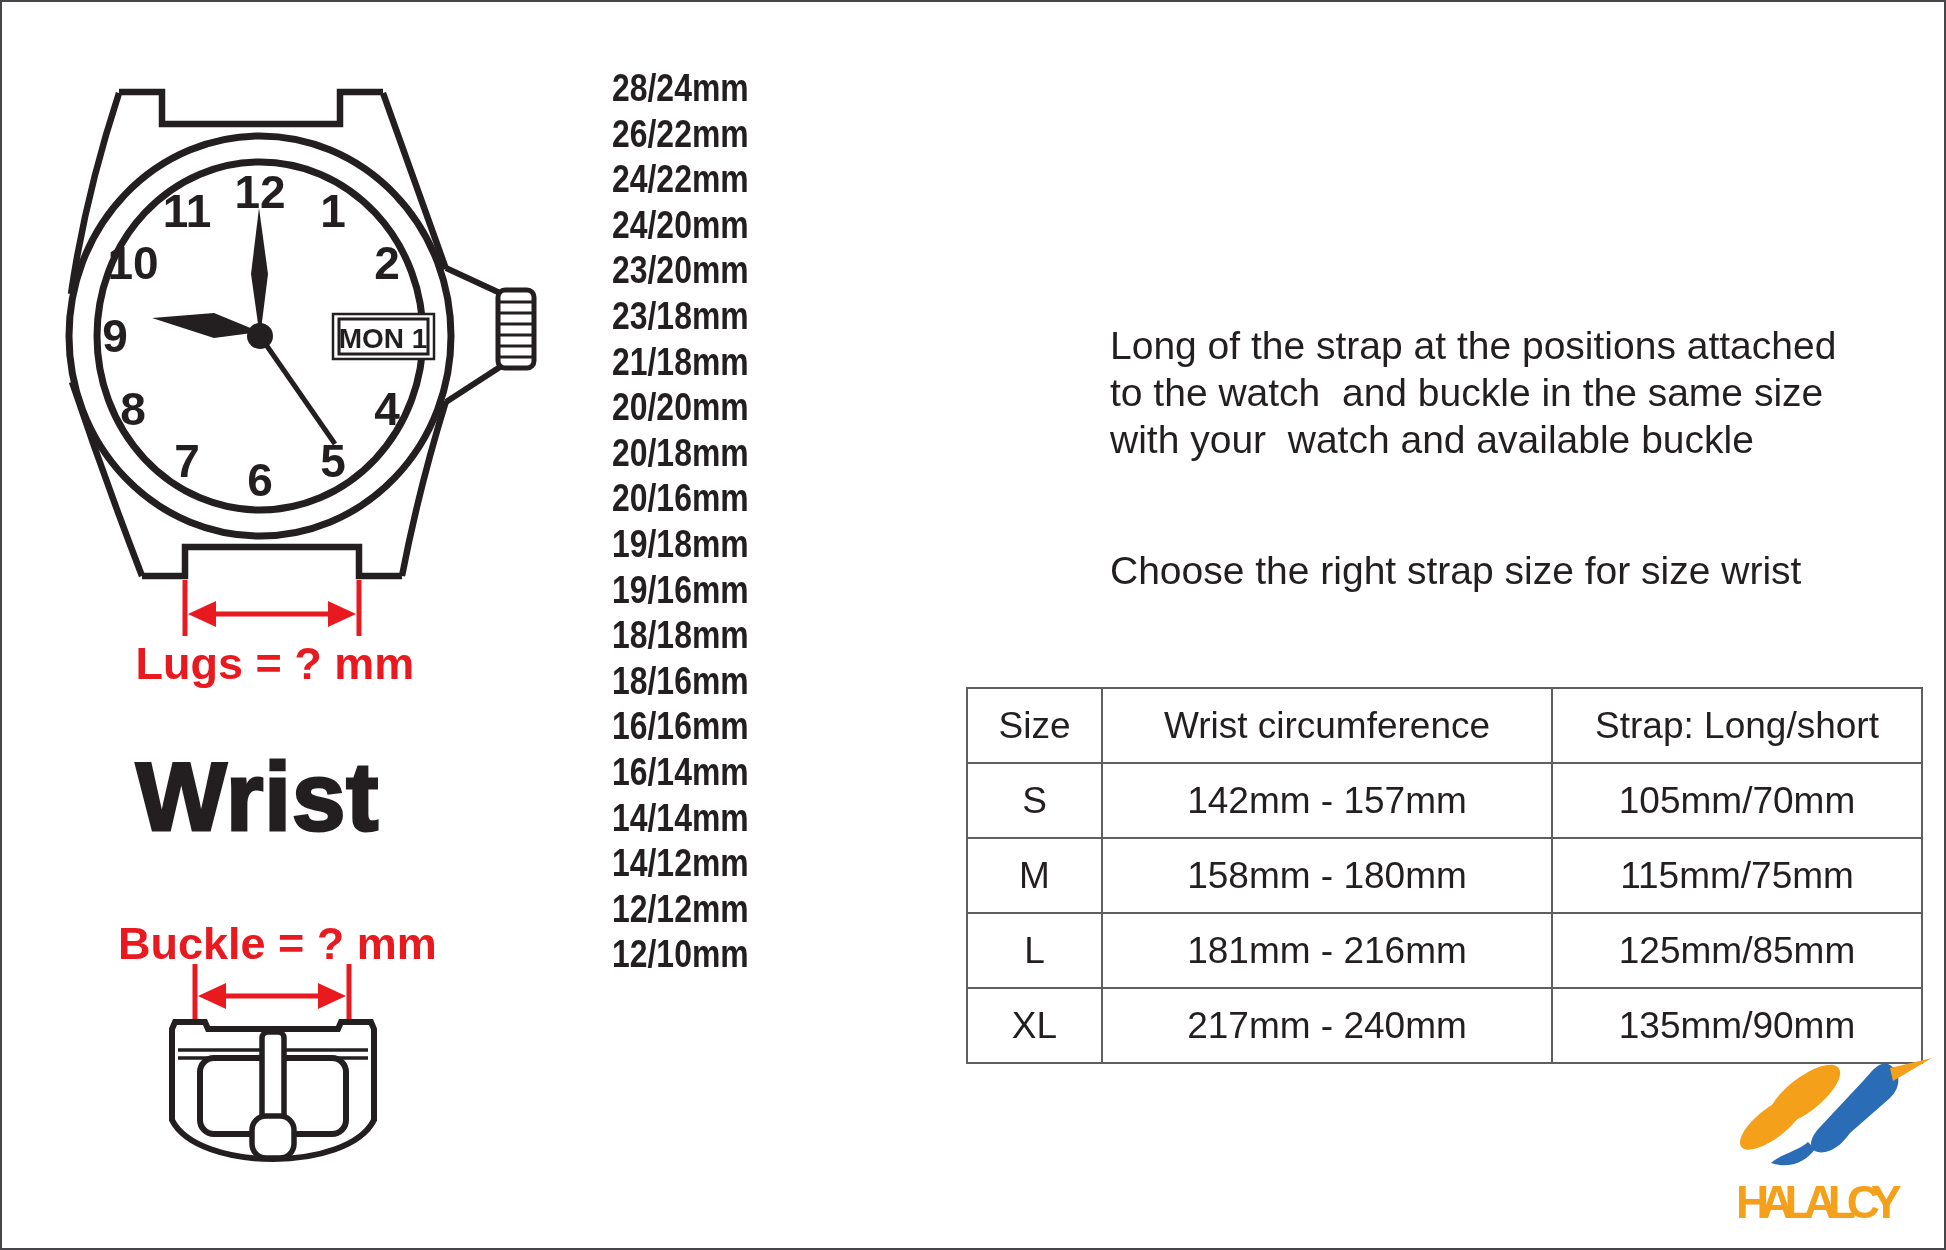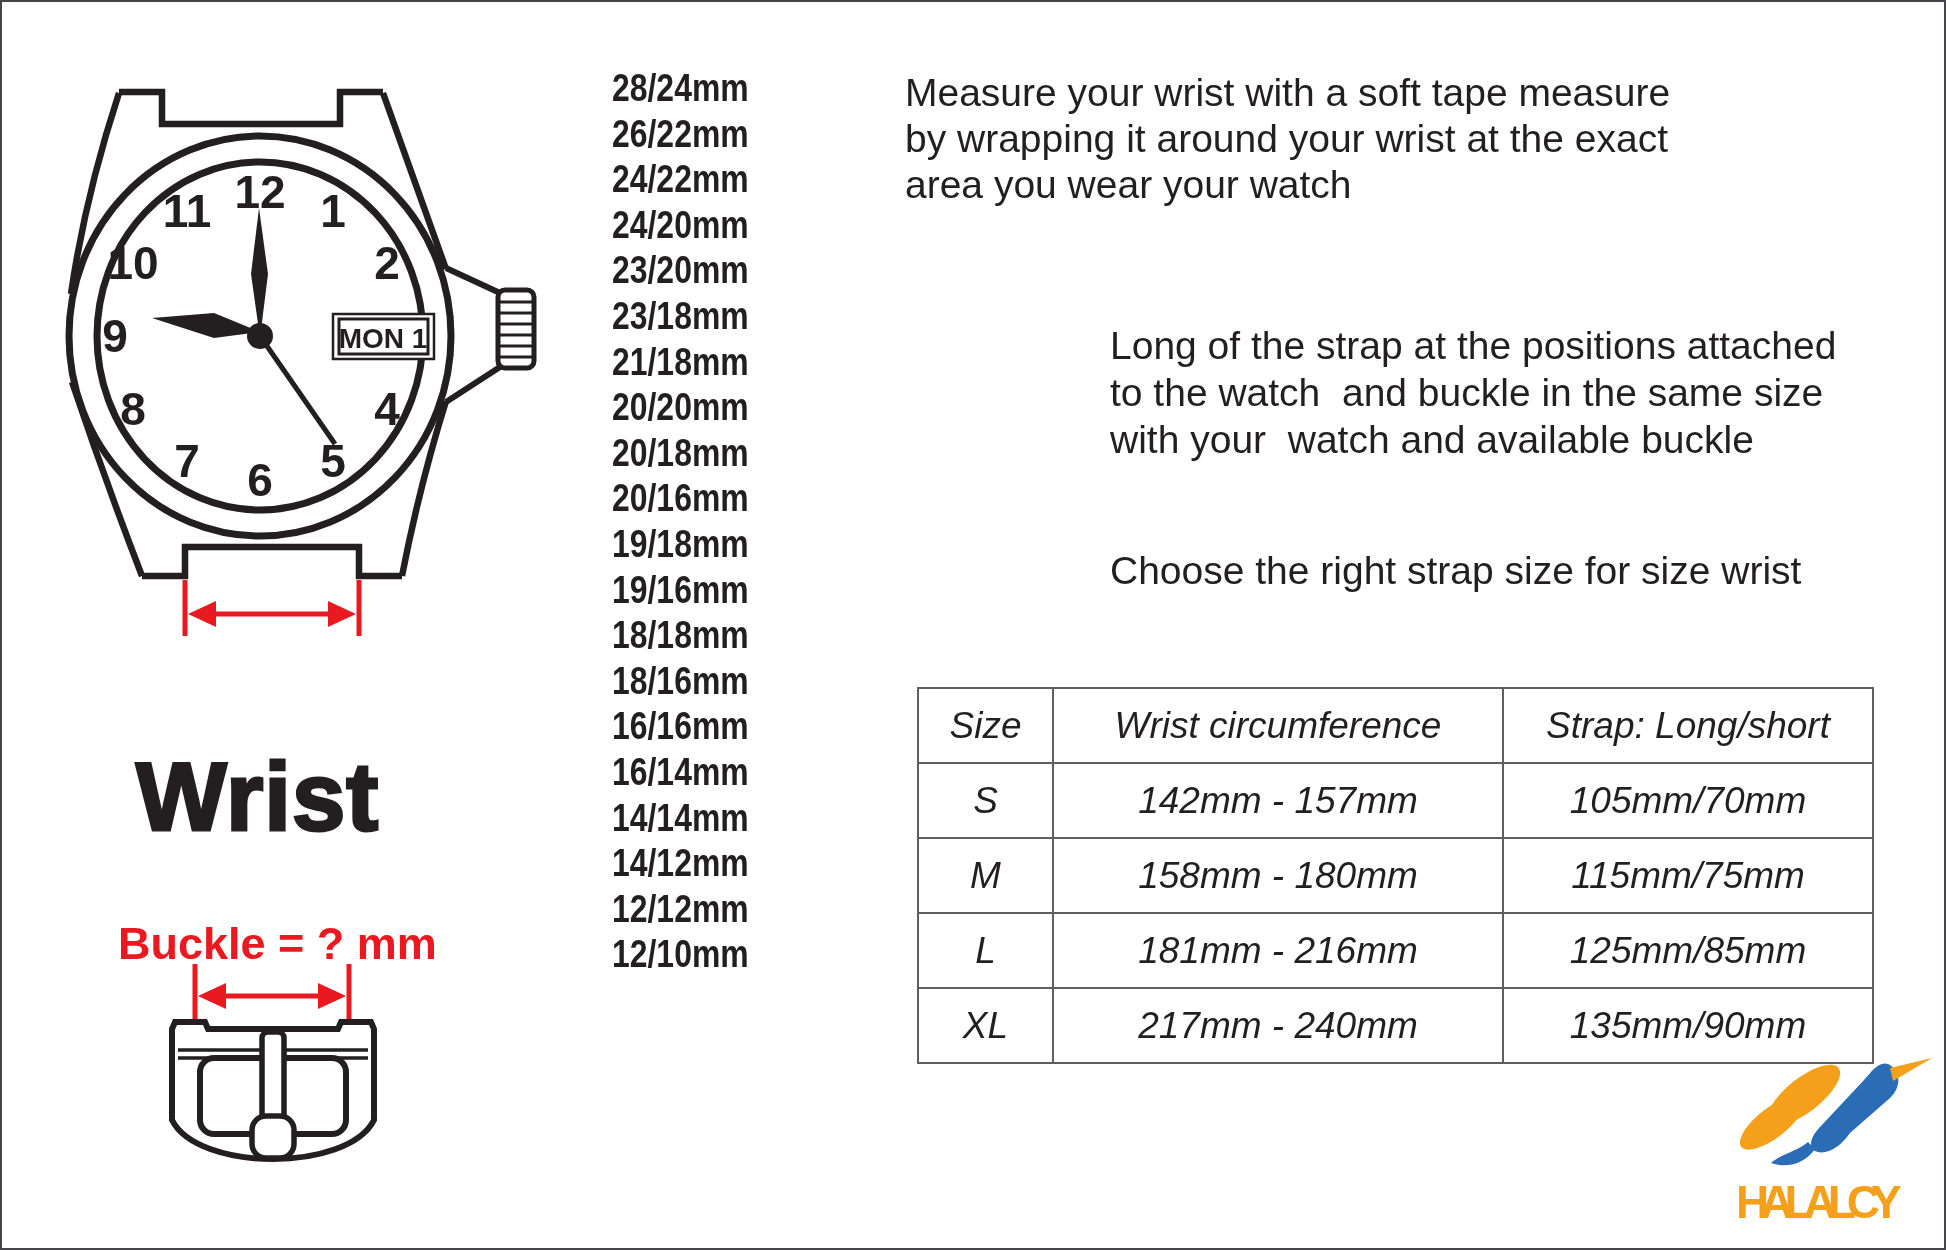--- a/index.html
+++ b/index.html
@@ -57,23 +57,23 @@
     font-size:38px;font-weight:bold;line-height:45.6px;height:45.6px;
     transform:scaleX(0.84);transform-origin:0 50%;white-space:pre;
   }
   .para{position:absolute;font-size:39px;}
   .para .tline{white-space:pre;line-height:46px;}
   .attn .tline{line-height:47px;}
   .measure-text{left:903px;top:68px;}
   .attention-text{left:1108px;top:320px;}
   .choose-text{left:1108px;top:546px;}
   table.size-table{
-    position:absolute;left:915px;top:685px;
+    position:absolute;left:964px;top:685px;
     border-collapse:collapse;table-layout:fixed;
-    font-size:37px;color:var(--ink);font-style:italic;
+    font-size:37px;color:var(--ink);
   }
   table.size-table th,table.size-table td{
     border:2px solid var(--tbl-border);
     text-align:center;vertical-align:middle;
     font-weight:normal;height:73px;padding:0;white-space:pre;
   }
 </style>
 </head>
 <body>
 
@@ -131,20 +131,21 @@
 
     <g>
       <line class="s-red" stroke-width="5" x1="183" y1="578" x2="183" y2="634"></line>
       <line class="s-red" stroke-width="5" x1="357" y1="578" x2="357" y2="634"></line>
       <line class="s-red" stroke-width="5" x1="208" y1="612" x2="332" y2="612"></line>
       <polygon class="f-red" points="186,612 214,599 214,625"></polygon>
       <polygon class="f-red" points="354,612 326,599 326,625"></polygon>
     </g>
   </svg>
 
+  <div class="red-label" style="left:118px;top:636px">Lugs = ? mm</div>
   <div class="width-label">Wrist</div>
   <div class="red-label" style="left:116px;top:916px">Buckle = ? mm</div>
 
   <svg style="left:158px;top:952px" width="234" height="248" viewBox="158 952 234 248">
     <g>
       <line class="s-red" stroke-width="5" x1="193" y1="962" x2="193" y2="1020"></line>
       <line class="s-red" stroke-width="5" x1="347" y1="962" x2="347" y2="1020"></line>
       <line class="s-red" stroke-width="5" x1="218" y1="994" x2="322" y2="994"></line>
       <polygon class="f-red" points="196,994 224,981 224,1007"></polygon>
       <polygon class="f-red" points="344,994 316,981 316,1007"></polygon>
@@ -173,25 +174,20 @@
       <div class="size-item">18/18mm</div>
       <div class="size-item">18/16mm</div>
       <div class="size-item">16/16mm</div>
       <div class="size-item">16/14mm</div>
       <div class="size-item">14/14mm</div>
       <div class="size-item">14/12mm</div>
       <div class="size-item">12/12mm</div>
       <div class="size-item">12/10mm</div>
     </div>
 
-  <div class="para measure-text">
-    <div class="tline">Measure your wrist with a soft tape measure</div>
-    <div class="tline">by wrapping it around your wrist at the exact</div>
-    <div class="tline">area you wear your watch</div>
-  </div>
 
   <div class="para attn attention-text">
     <div class="tline">Long of the strap at the positions attached</div>
     <div class="tline">to the watch  and buckle in the same size</div>
     <div class="tline">with your  watch and available buckle</div>
   </div>
 
   <div class="para choose-text">
     <div class="tline">Choose the right strap size for size wrist</div>
   </div>

